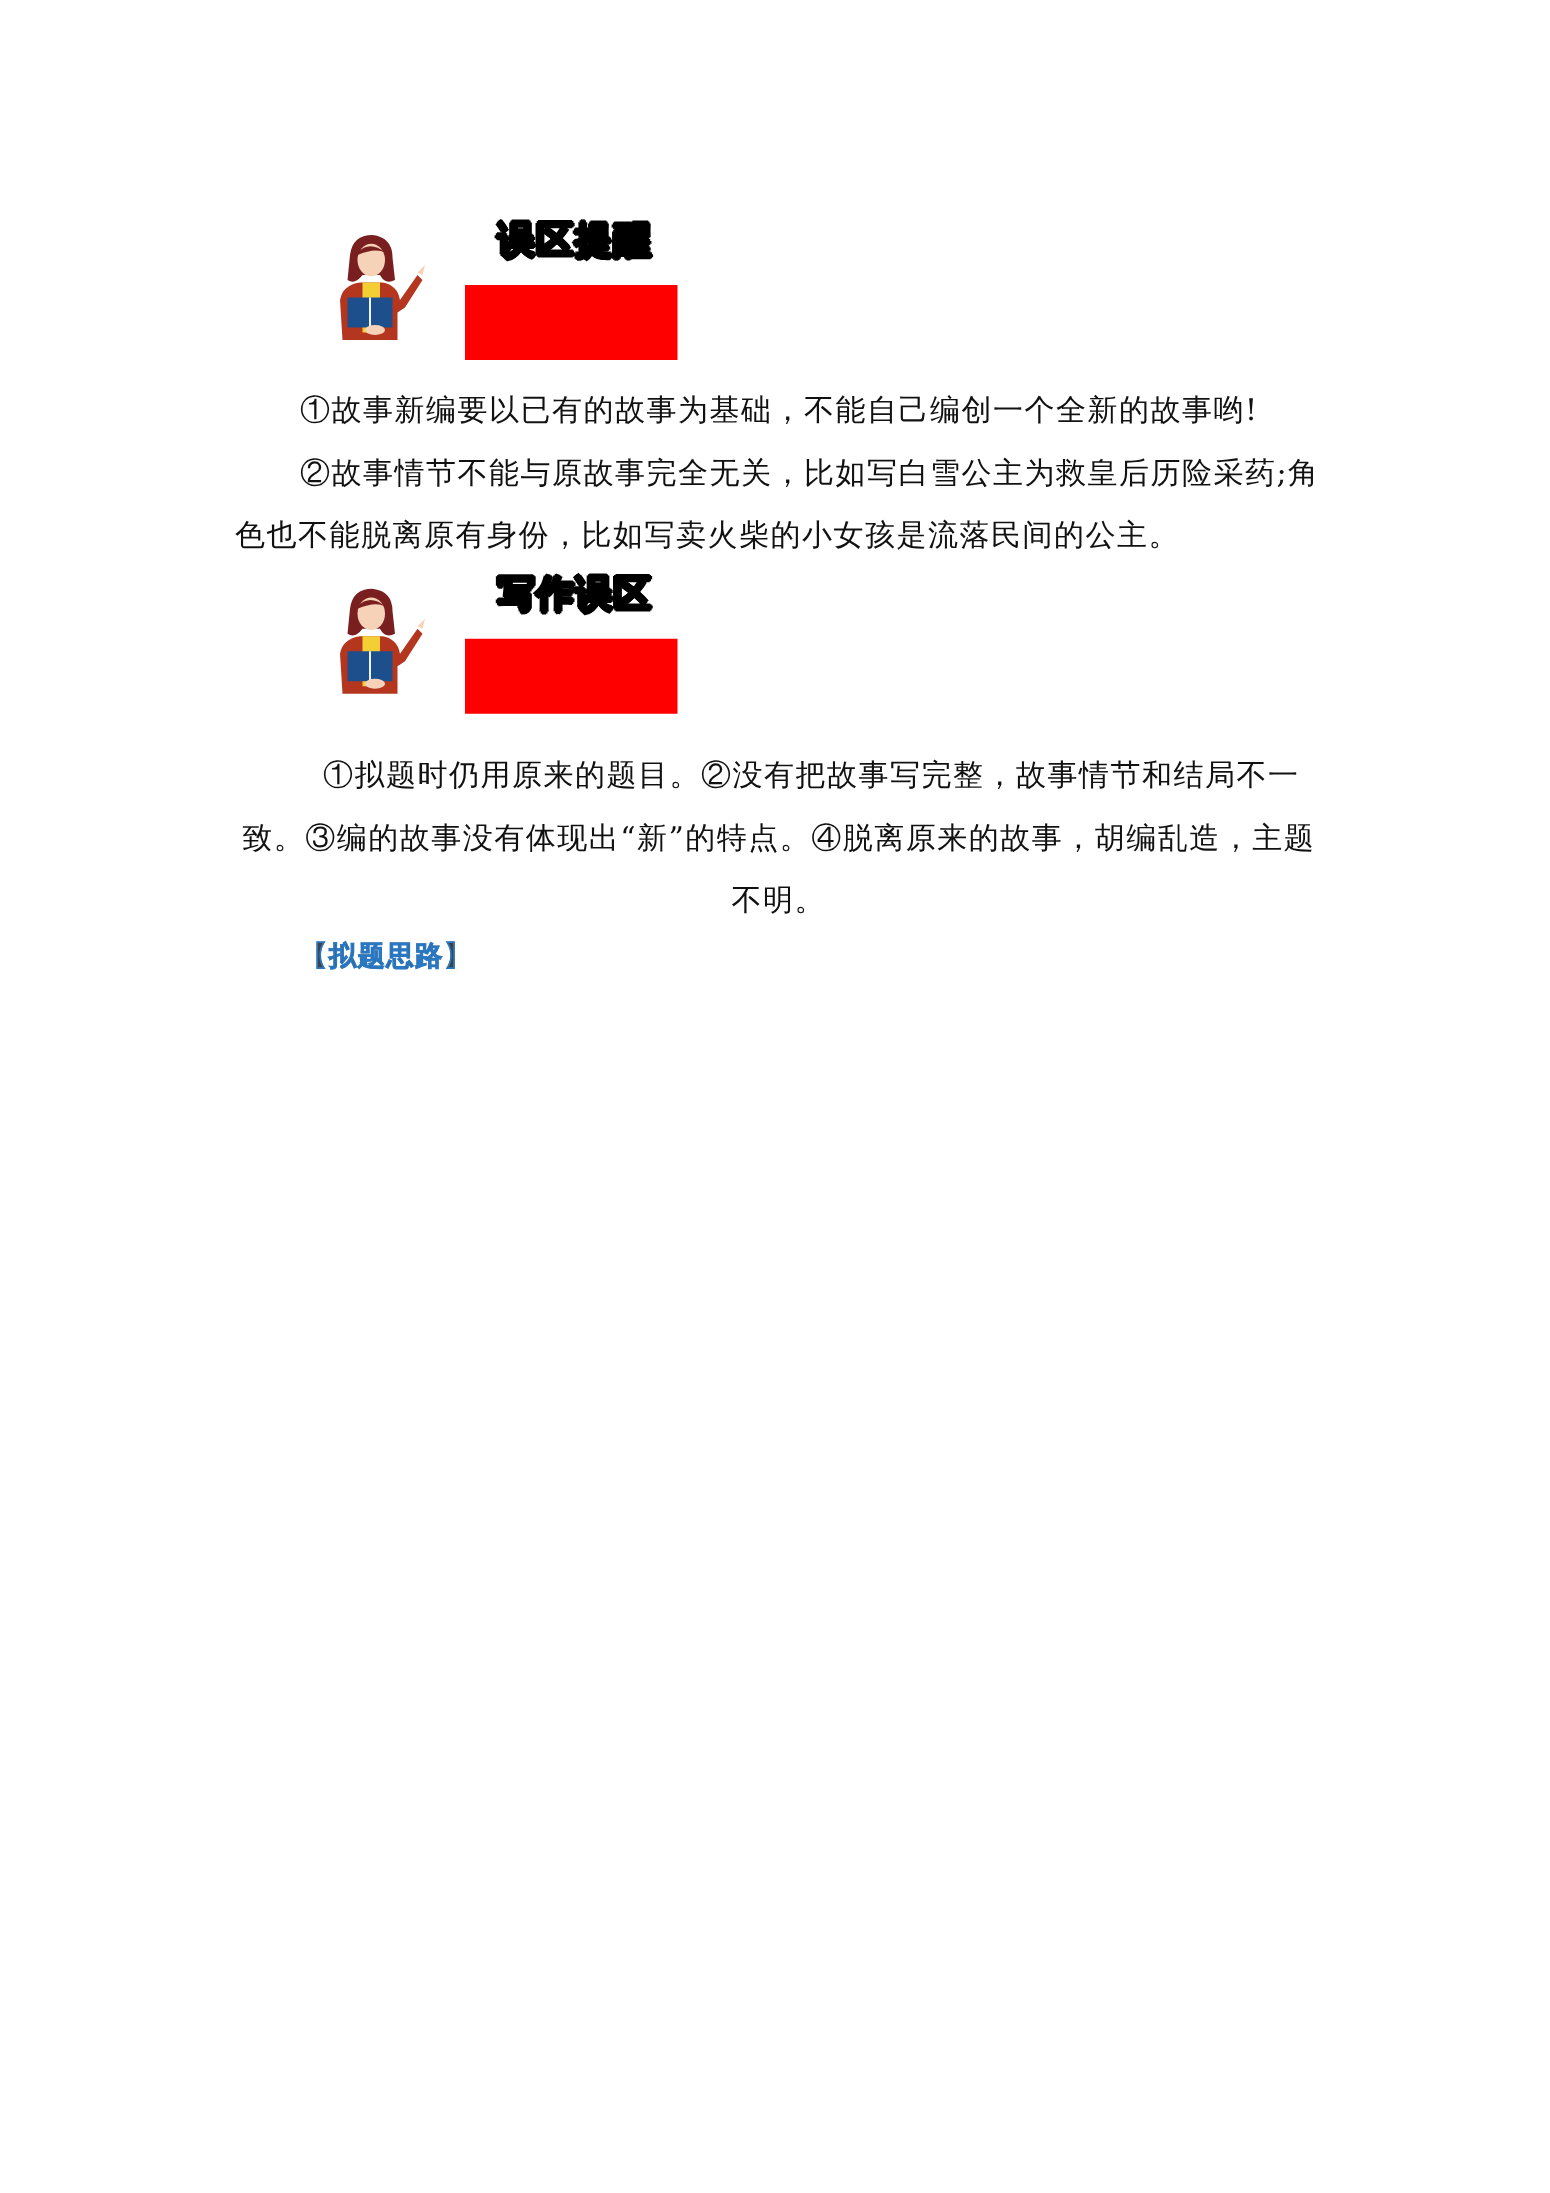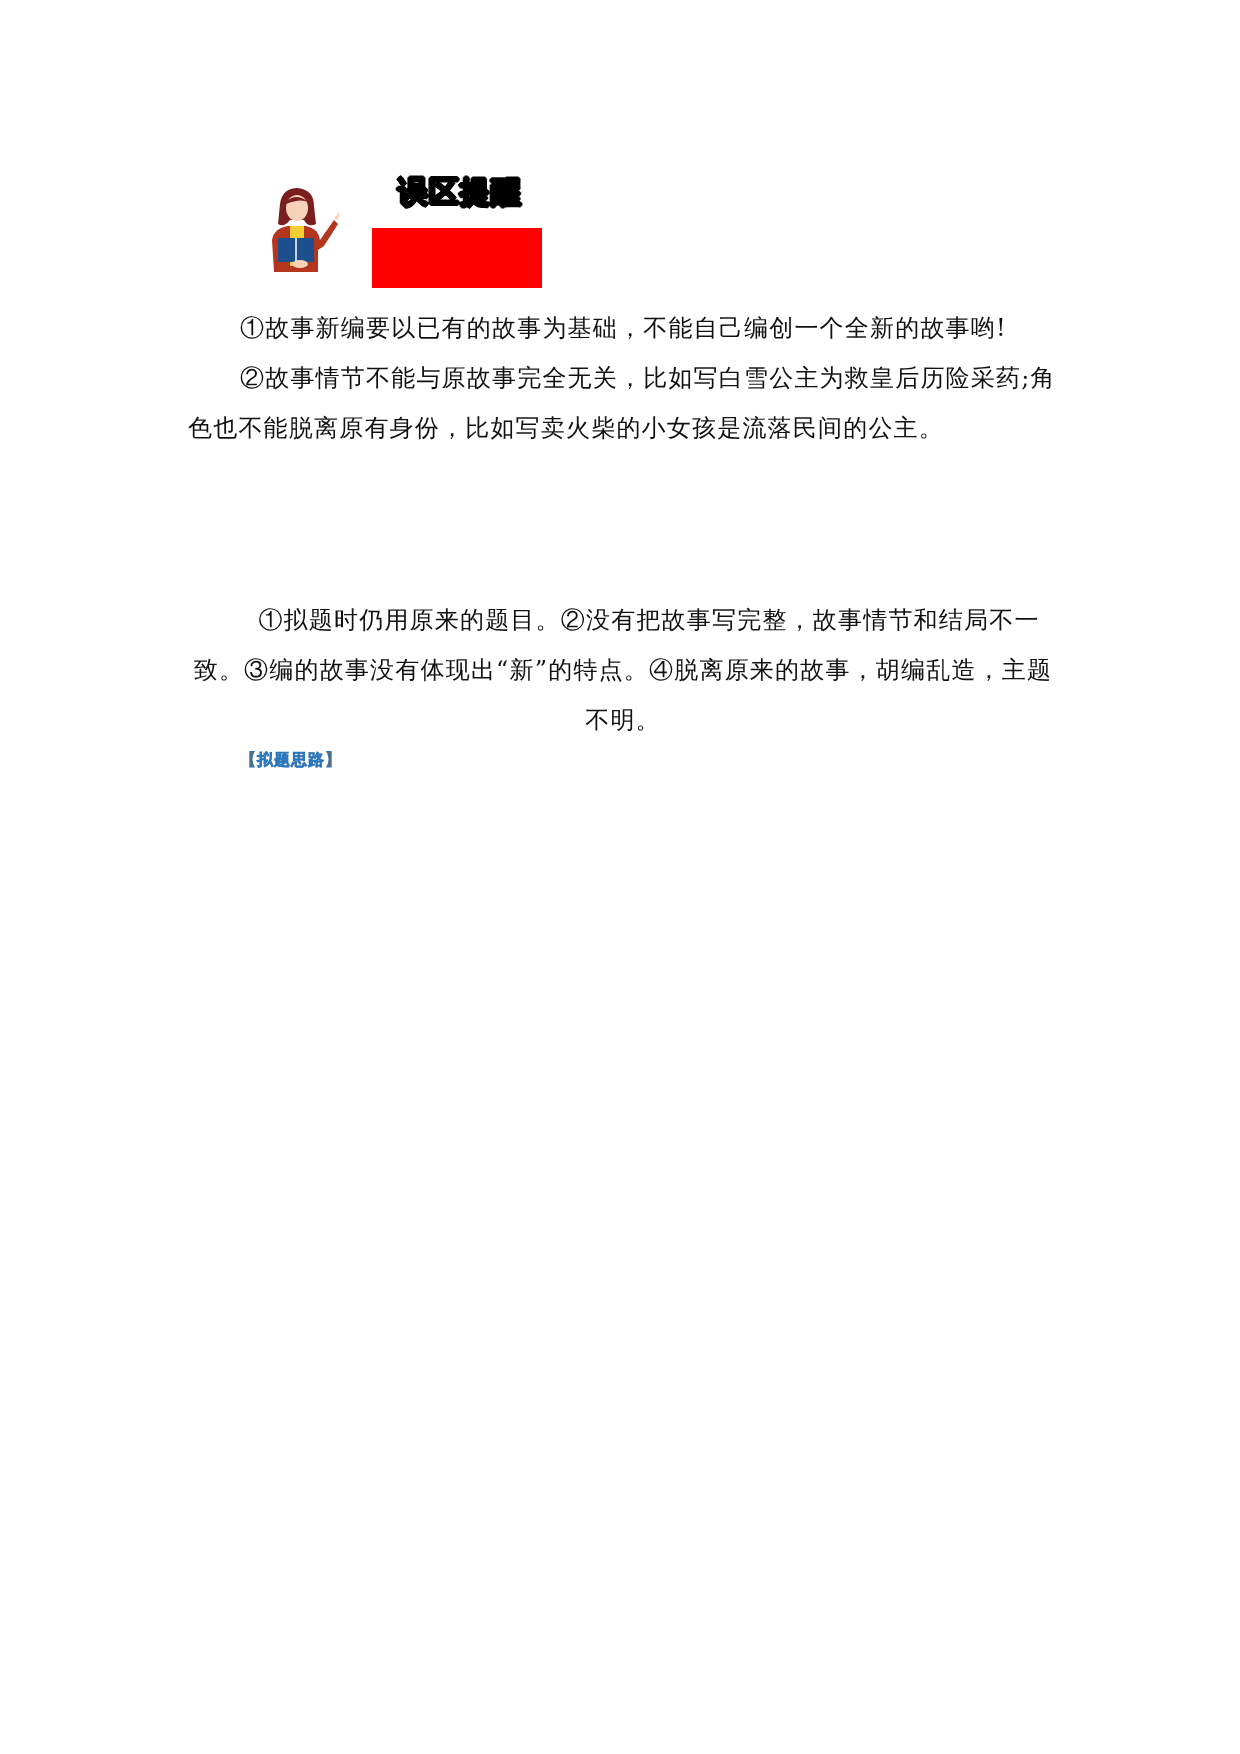--- a/index.html
+++ b/index.html
@@ -14,21 +14,21 @@
                   color: #ffffff; letter-spacing: 1px;
                   -webkit-text-stroke: 1.6px #000;
                   text-shadow: 2px 0 0 #000, -2px 0 0 #000, 0 2px 0 #000, 0 -2px 0 #000,
                                1px 1px 0 #000, -1px -1px 0 #000, 1px -1px 0 #000, -1px 1px 0 #000; }
   .red-box { position: absolute; left: 112px; top: 56px; width: 170px; height: 60px; background: #ff0000; }
 
   .para { position: absolute; left: 188px; width: 870px; font-size: 24px; line-height: 50px;
           letter-spacing: 1.2px; }
   .indent { text-indent: 52px; }
   .section-title { position: absolute; left: 240px; font-family: "DejaVu Sans", sans-serif;
-                   font-weight: bold; font-size: 16px; color: #a16207;
+                   font-weight: bold; font-size: 22px; color: #404040;
                    -webkit-text-stroke: 0.6px #2b78c2; letter-spacing: 1px; }
 </style>
 </head>
 <body>
 
 <div class="page">
 
   <div class="banner" style="top:172px;">
     <svg class="teacher" viewBox="0 0 80 90">
       <path d="M20 20 Q22 4 38 4 Q54 6 54 22 L56 40 Q48 44 44 36 L30 36 Q24 44 18 40 Z" fill="#7a1f1f"></path>
@@ -41,19 +41,34 @@
       <line x1="36" y1="54" x2="36" y2="78" stroke="#ffffff" stroke-width="1.5"></line>
       <ellipse cx="40" cy="80" rx="8" ry="4" fill="#f6d2b8"></ellipse>
     </svg>
     <div class="banner-title">误区提醒</div>
     <div class="red-box"></div>
   </div>
 
   <div class="para indent" style="top:303px;">①故事新编要以已有的故事为基础，不能自己编创一个全新的故事哟!</div>
   <div class="para indent" style="top:353px;">②故事情节不能与原故事完全无关，比如写白雪公主为救皇后历险采药;角色也不能脱离原有身份，比如写卖火柴的小女孩是流落民间的公主。</div>
 
+  <div class="banner" style="top:455px;">
+    <svg class="teacher" viewBox="0 0 80 90">
+      <path d="M20 20 Q22 4 38 4 Q54 6 54 22 L56 40 Q48 44 44 36 L30 36 Q24 44 18 40 Z" fill="#7a1f1f"></path>
+      <ellipse cx="37" cy="24" rx="11" ry="13" fill="#f6d2b8"></ellipse>
+      <path d="M26 18 Q36 8 48 18 Q40 14 26 20 Z" fill="#7a1f1f"></path>
+      <path d="M14 88 L12 56 Q14 44 28 42 L46 42 Q58 44 60 56 L74 36 L78 40 L64 62 L58 66 L58 88 Z" fill="#b5361f"></path>
+      <rect x="30" y="42" width="14" height="40" fill="#f4cf34"></rect>
+      <path d="M74 34 L80 28 L78 36 Z" fill="#f6d2b8"></path>
+      <rect x="18" y="54" width="36" height="24" fill="#1d4f8c"></rect>
+      <line x1="36" y1="54" x2="36" y2="78" stroke="#ffffff" stroke-width="1.5"></line>
+      <ellipse cx="40" cy="80" rx="8" ry="4" fill="#f6d2b8"></ellipse>
+    </svg>
+    <div class="banner-title">写作误区</div>
+    <div class="red-box"></div>
+  </div>
 
   <div class="para indent" style="top:595px;text-align:center;">①拟题时仍用原来的题目。②没有把故事写完整，故事情节和结局不一致。③编的故事没有体现出“新”的特点。④脱离原来的故事，胡编乱造，主题不明。</div>
 
   <div class="section-title" style="top:750px;">【拟题思路】</div>
 
 
 </div>
 
 </body></html>

